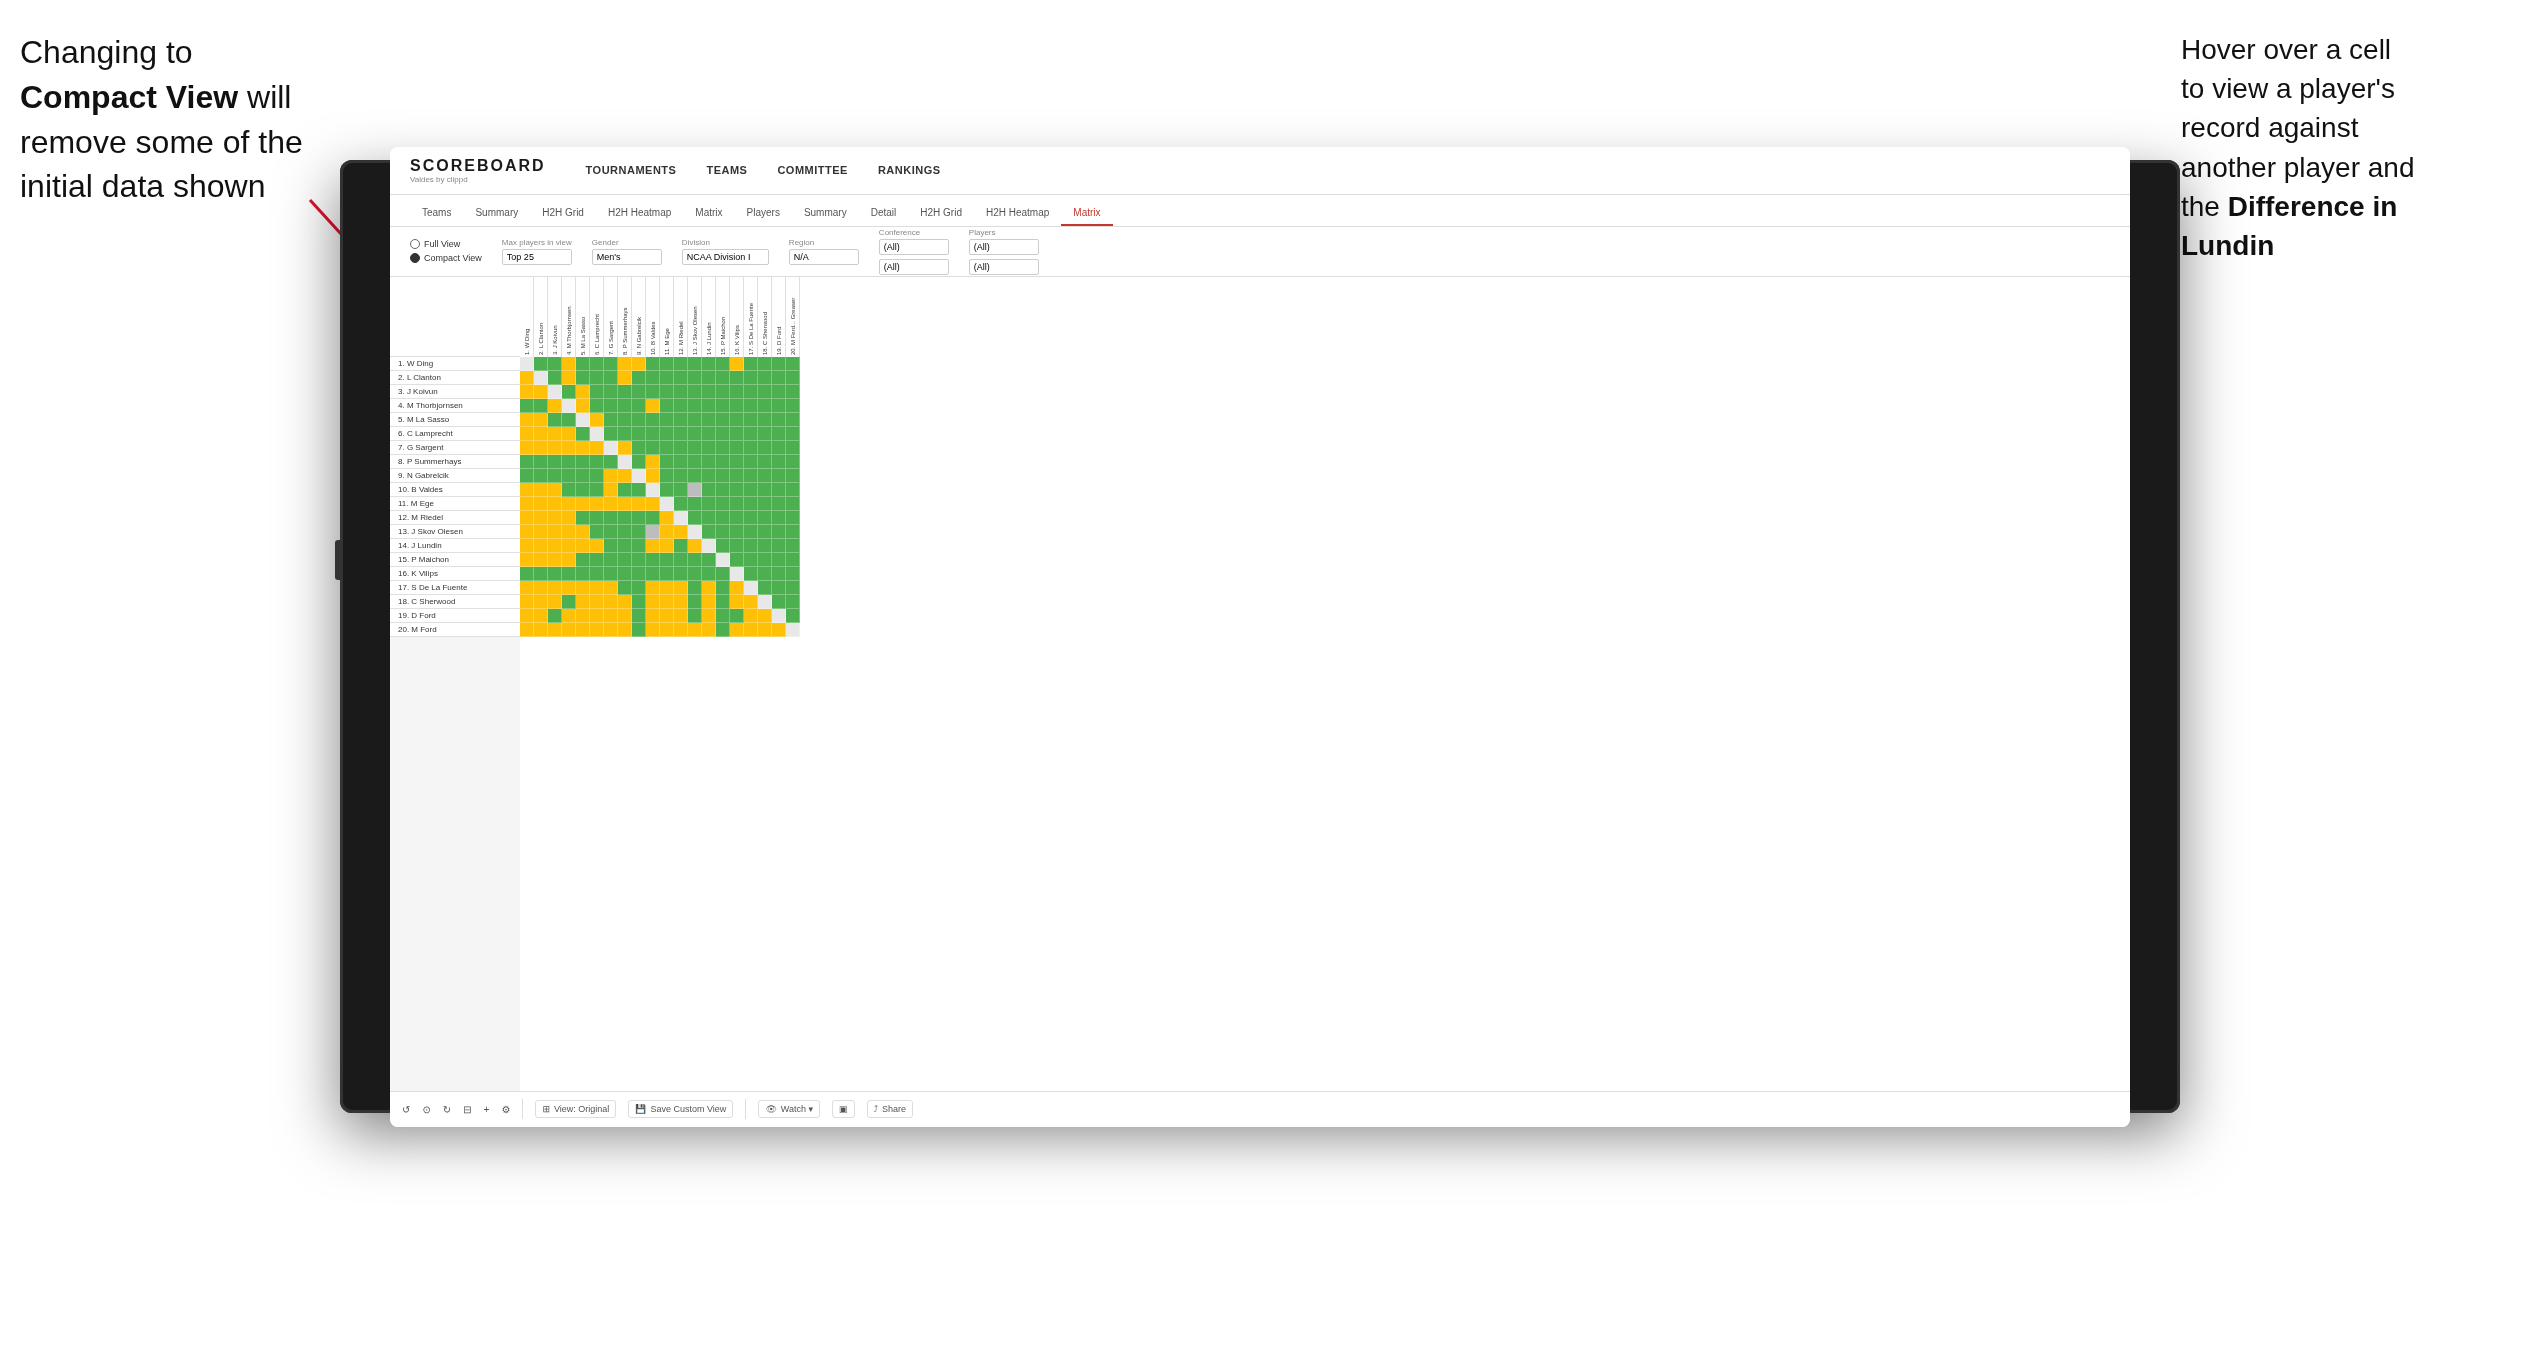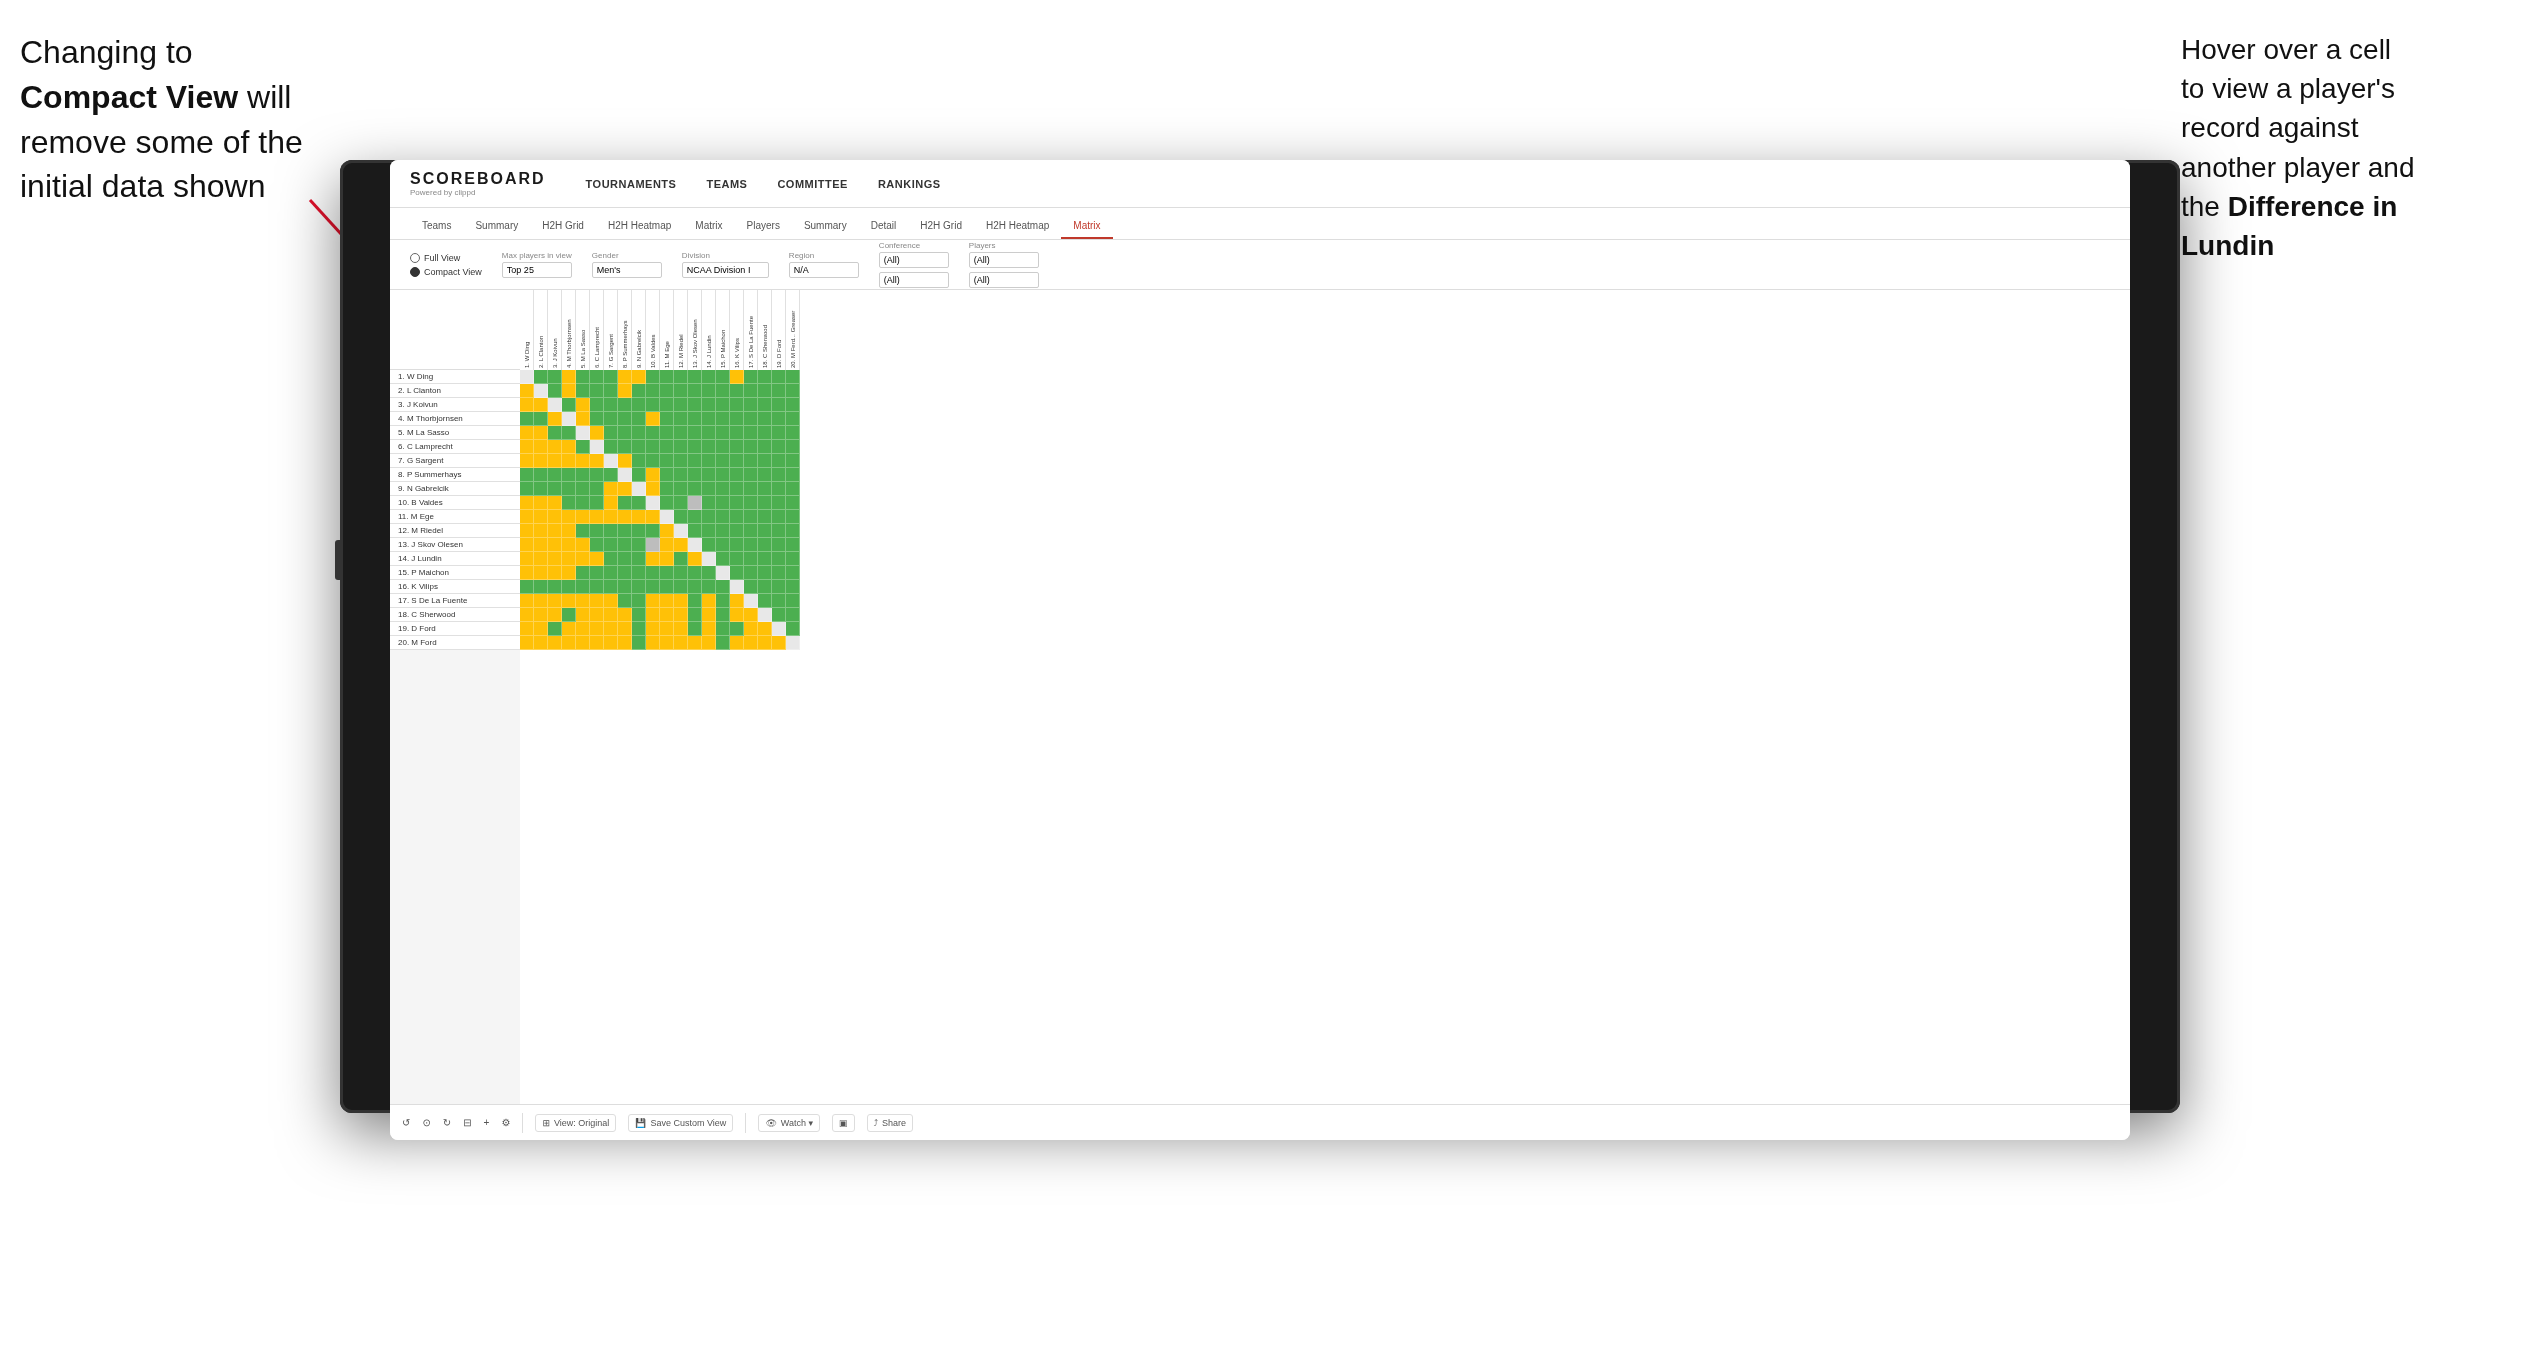--- a/index.html
+++ b/index.html
@@ -55,21 +55,21 @@
     .tablet-frame {
       position: absolute;
       top: 160px;
       left: 340px;
       width: 1840px;
       height: 953px;
       background: #1a1a1a;
       border-radius: 12px;
       box-shadow: 0 20px 60px rgba(0,0,0,0.5), inset 0 0 0 3px #333;
       display: flex;
-      align-items: flex-start;
+      align-items: center;
       justify-content: center;
     }
 
     .tablet-screen {
       width: 1740px;
       height: 980px;
       background: #f5f5f5;
       border-radius: 8px;
       overflow: hidden;
       position: relative;
@@ -354,21 +354,21 @@
 </div>
 
 <div class="tablet-frame">
   <div class="tablet-button"></div>
 
   <div class="tablet-screen">
 
     <div class="app-header">
       <div class="scoreboard-logo">
         <span class="logo-title">SCOREBOARD</span>
-        <span class="logo-subtitle">Powered by clippd</span>
+        <span class="logo-subtitle">Valdes by clippd</span>
       </div>
       <div class="nav-menu">
         <span class="nav-item">TOURNAMENTS</span>
         <span class="nav-item">TEAMS</span>
         <span class="nav-item">COMMITTEE</span>
         <span class="nav-item">RANKINGS</span>
       </div>
     </div>
 
     <div class="tabs-row">

